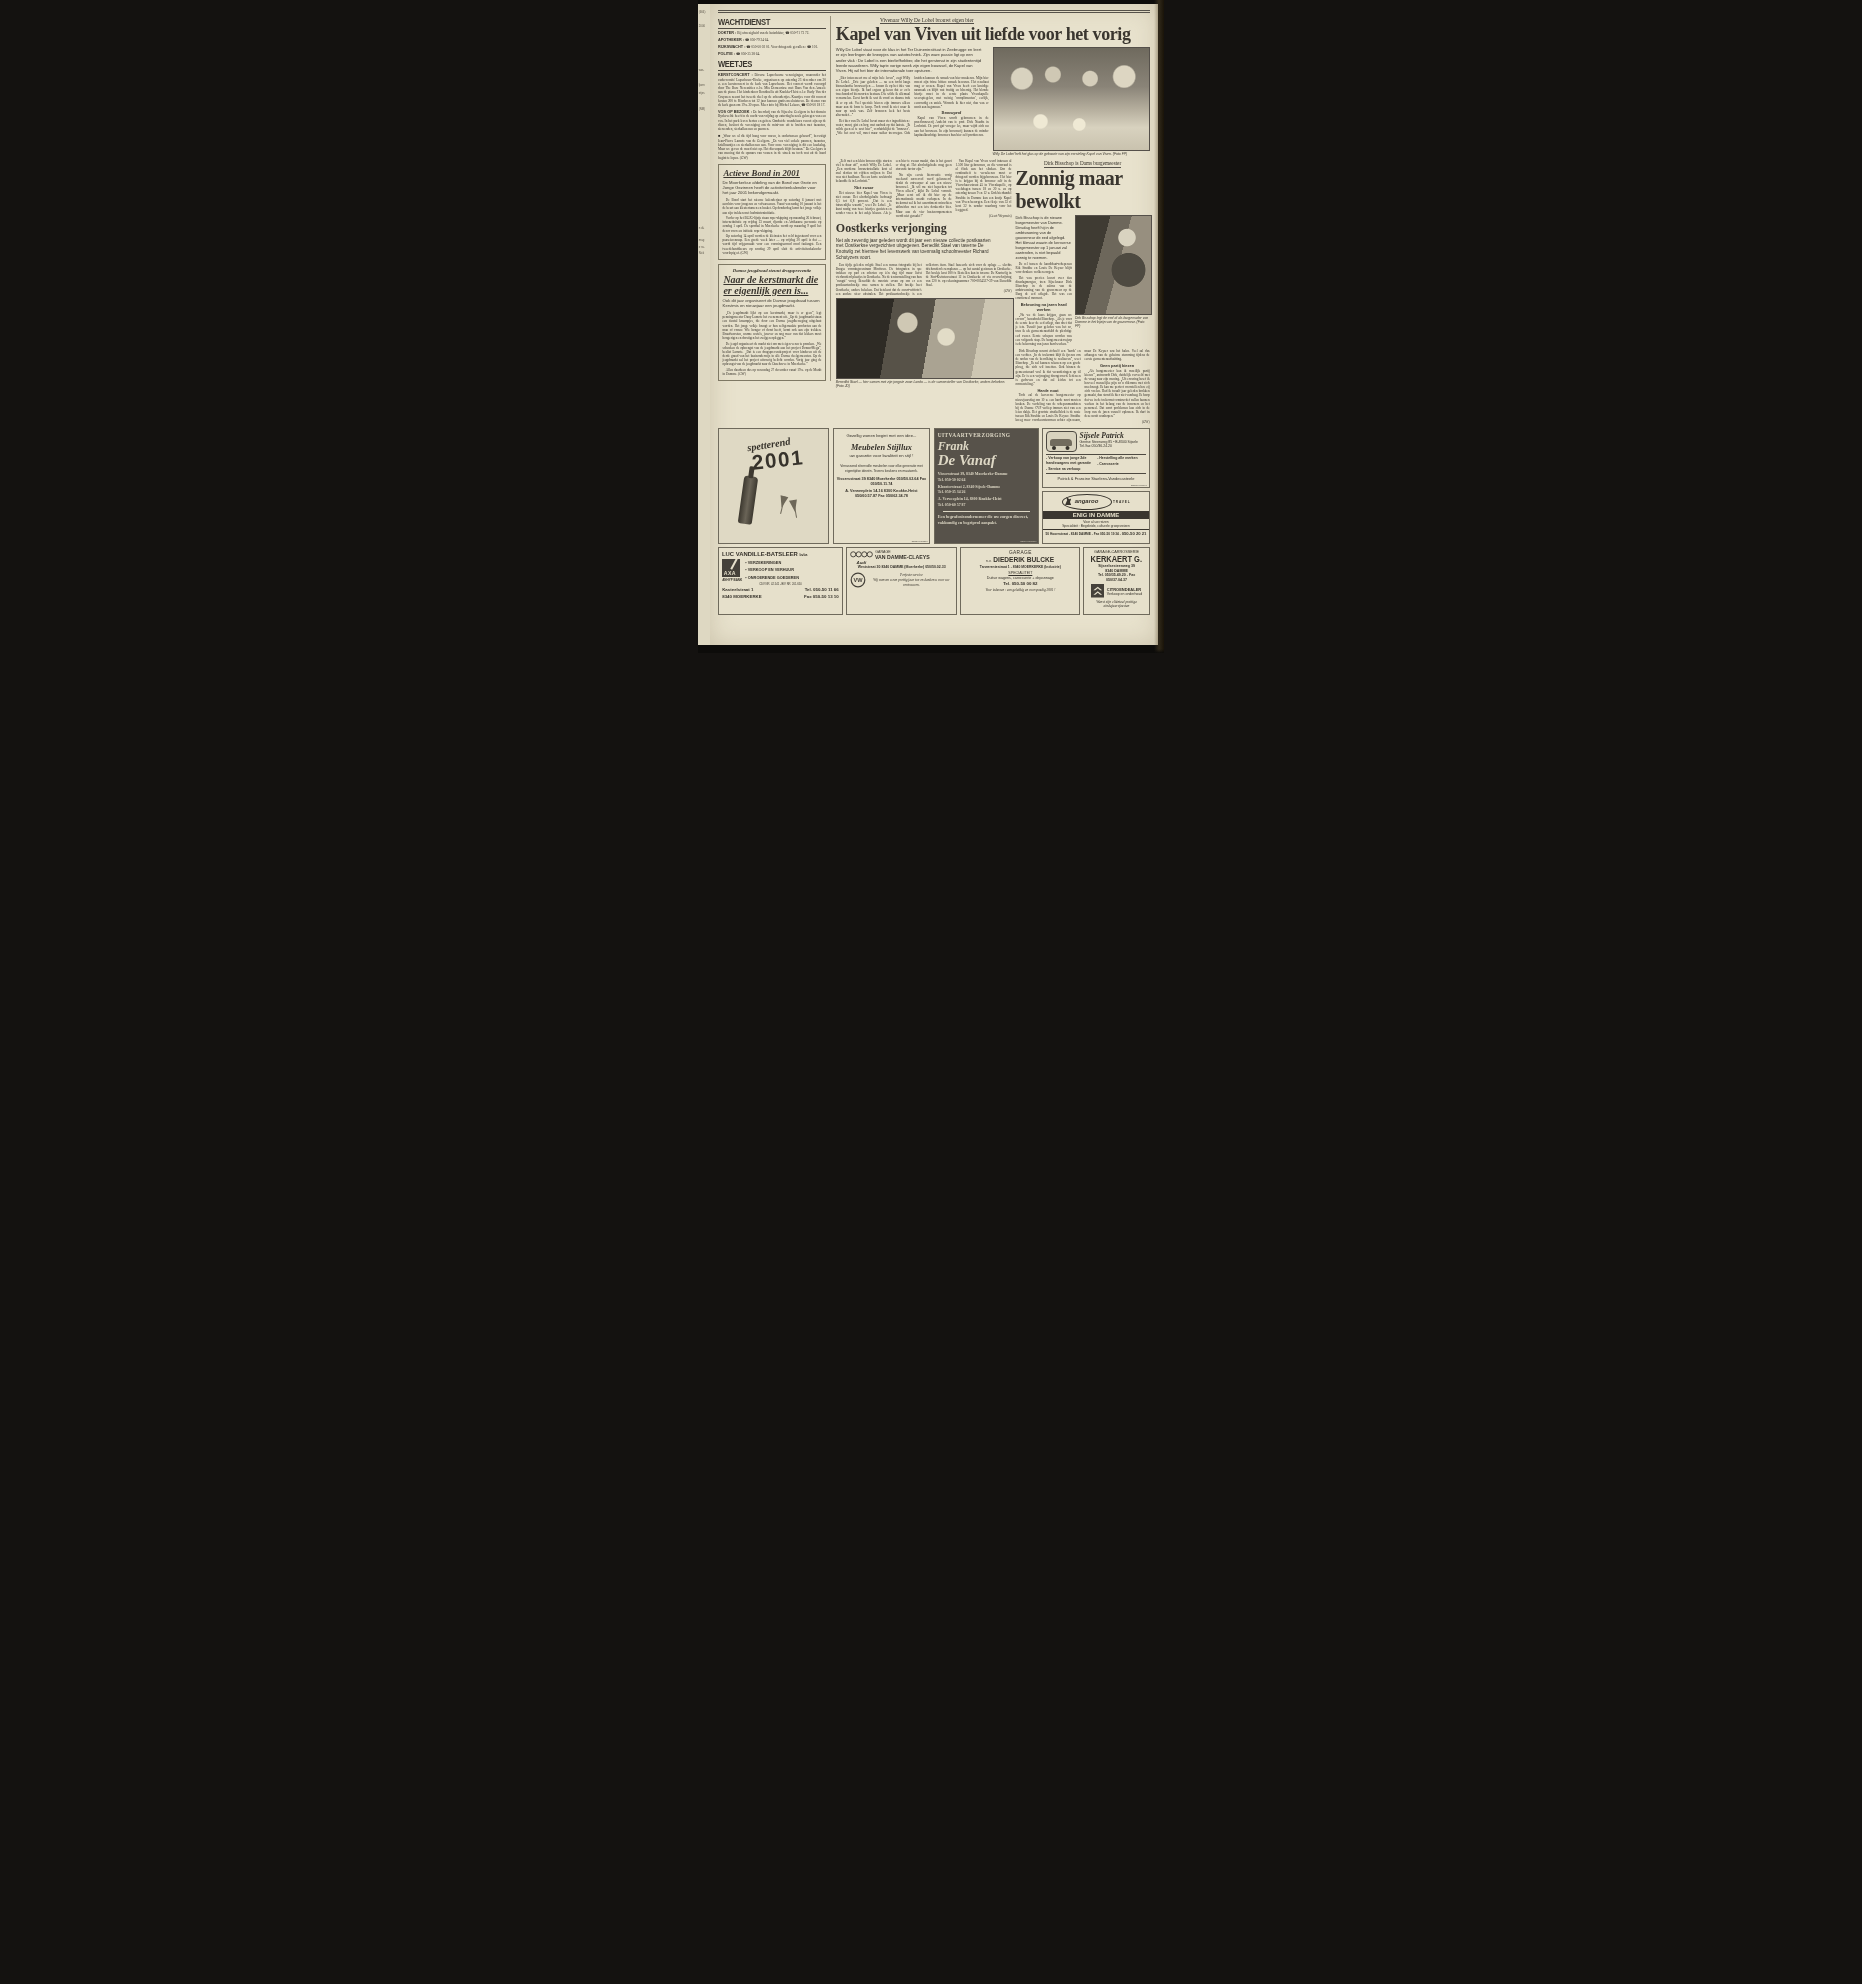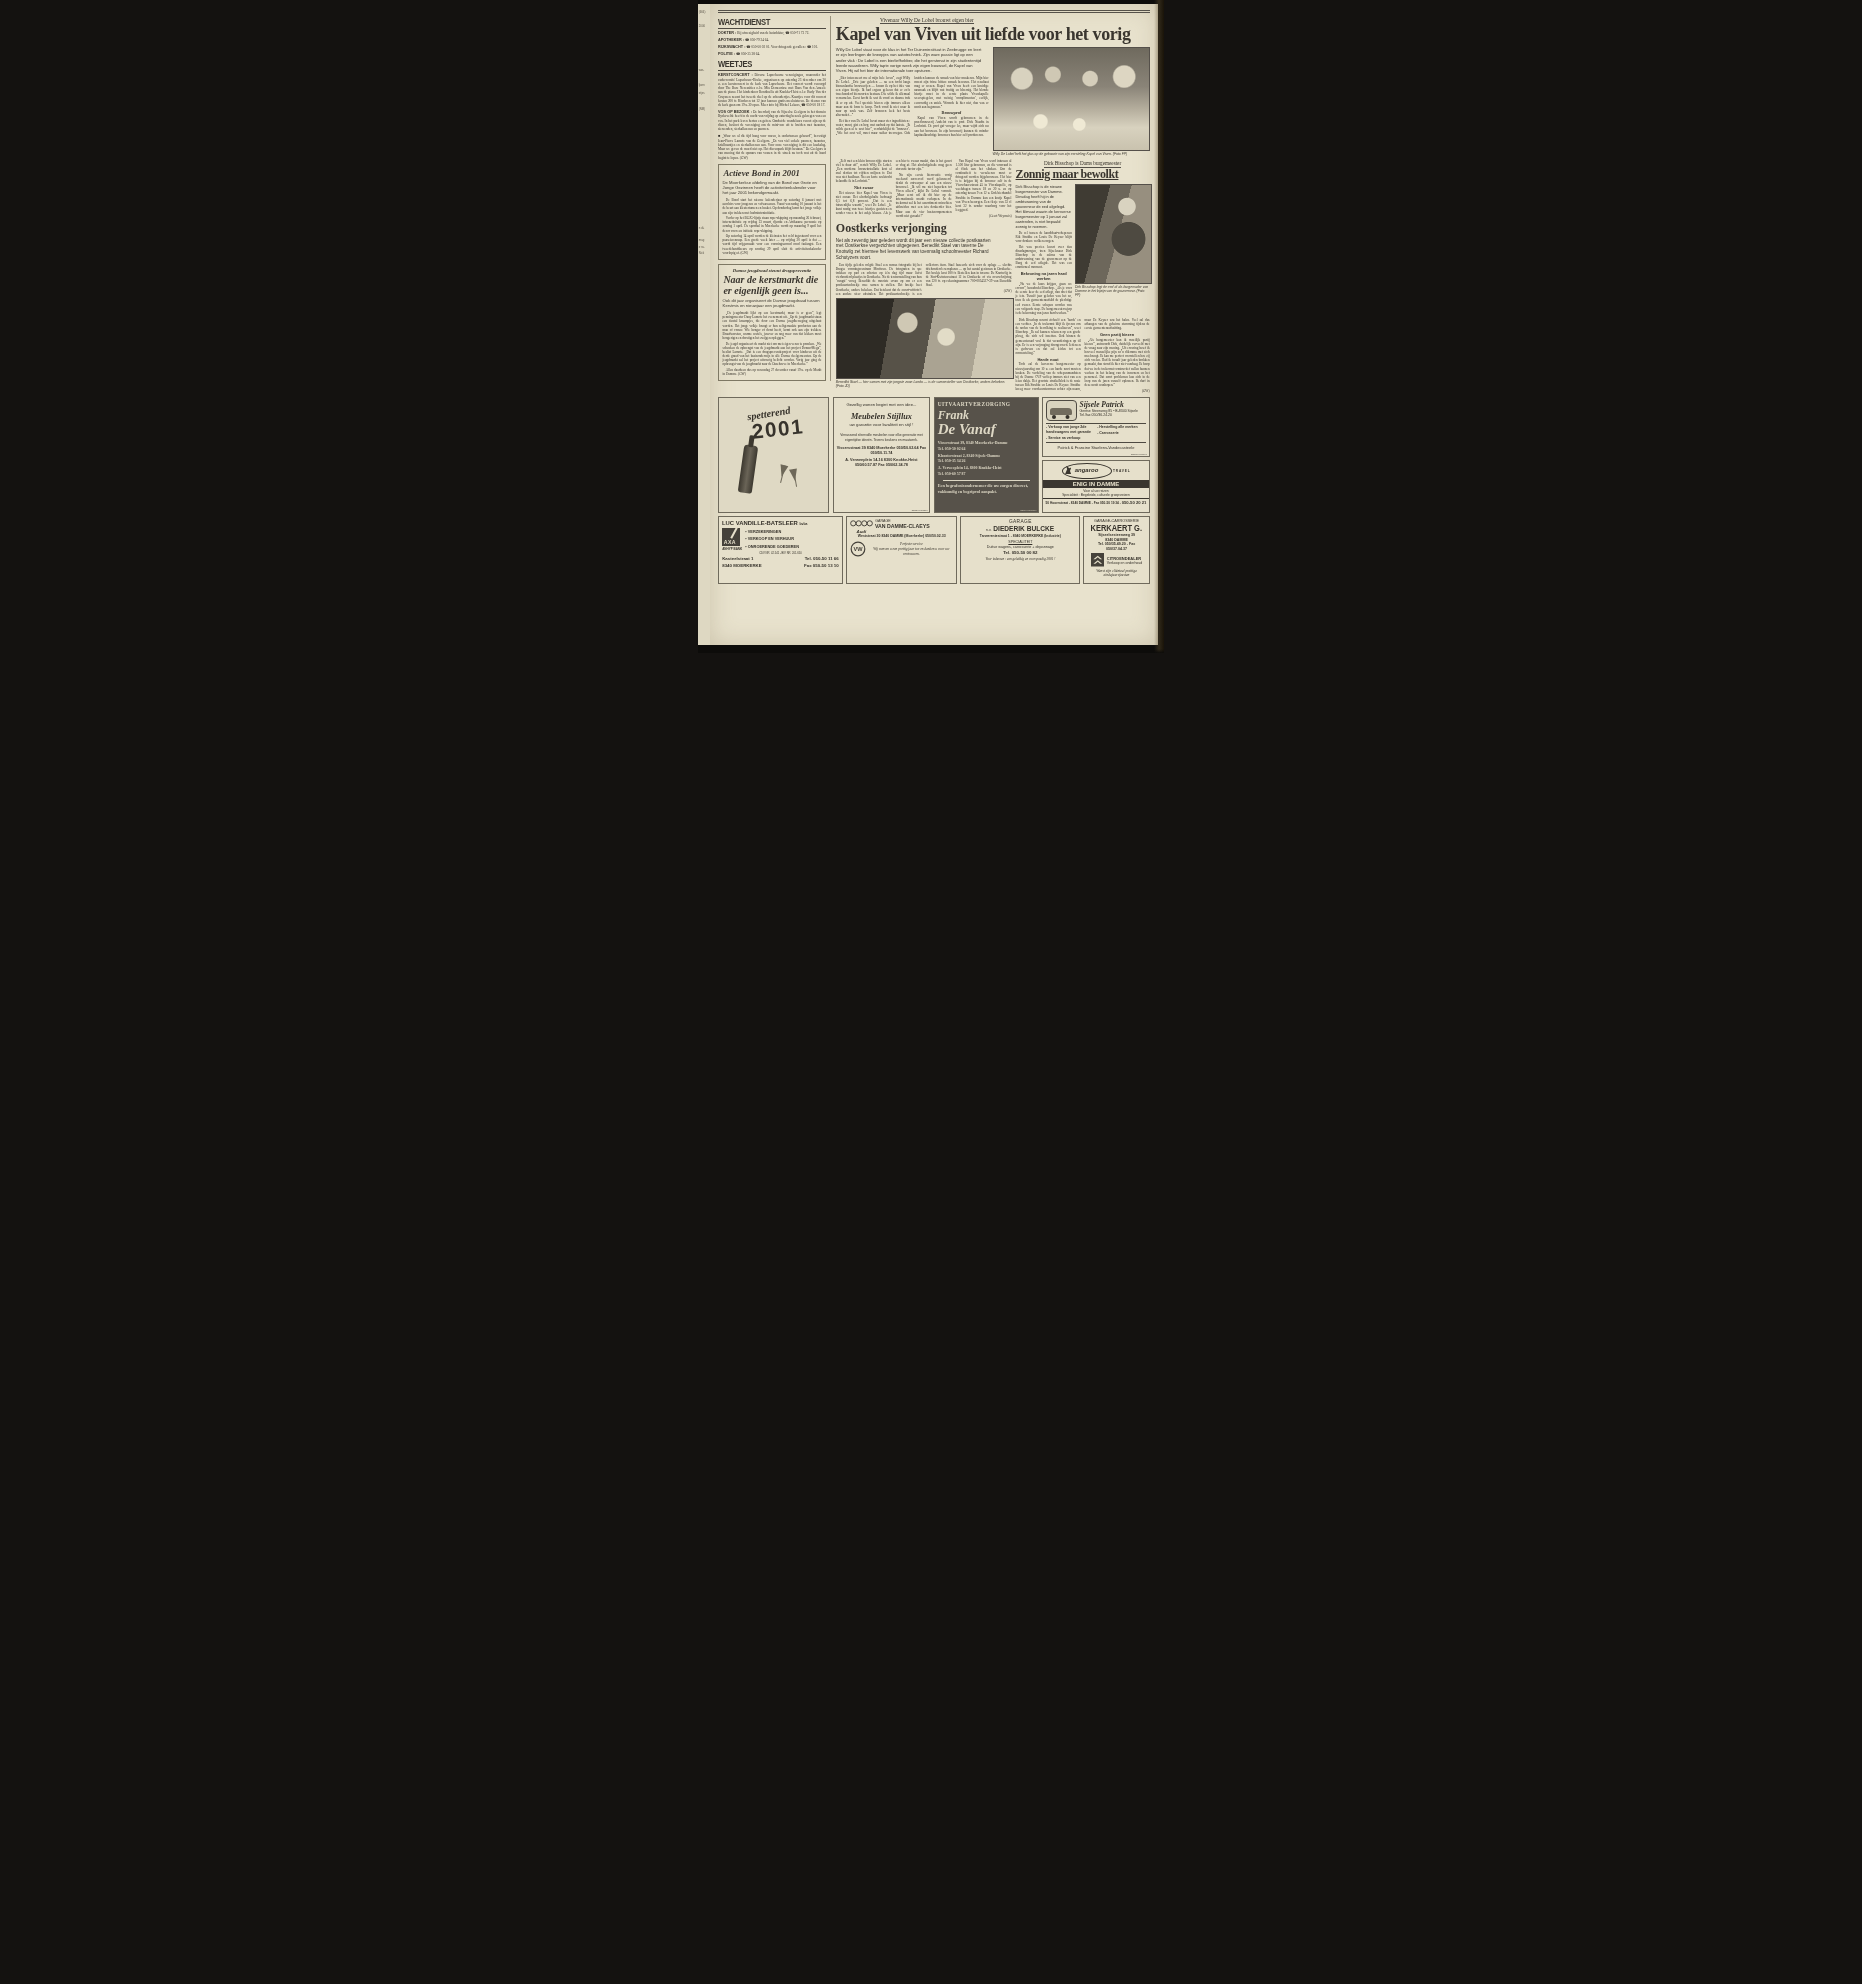--- a/index.html
+++ b/index.html
@@ -29,21 +29,21 @@
   .left-col{width:108px;flex:none;border-right:0.4px solid #9a937e;padding-right:4px;}
   .right-area{flex:1;min-width:0;}
 
   h2.sechead{margin:0.8px 0 0.8px 0;font-family:"Liberation Sans",sans-serif;font-weight:bold;font-size:8.3px;
      letter-spacing:-0.4px;transform:scaleX(.92);transform-origin:left;color:#3a362f;}
   .sec-rule{border-top:0.8px solid #4e4a42;margin:0 0 2px 0;}
   .item{font-size:3.4px;line-height:1.25;text-align:justify;margin:0 0 2.4px 0;}
   .item .lbl{font-family:"Liberation Sans",sans-serif;font-weight:bold;font-size:3.8px;}
 
   .boxed{border:0.4px solid #7e7864;padding:2.8px 3.6px;margin-top:4px;}
-  .box-head{font-style:italic;font-weight:bold;font-size:8.7px;margin:0 0 2.4px 0.8px;color:#3a362f;}
+  .box-head{font-style:italic;font-weight:bold;font-size:8.7px;margin:0 0 2.4px 0.8px;color:#3a362f;text-decoration:underline;}
   .box-head.small{font-size:10px;}
   .intro-sans{font-family:"Liberation Sans",sans-serif;font-size:4.2px;line-height:1.22;color:#3b372f;margin:0 0 2.8px 0;}
   .bodytxt{font-size:3.3px;line-height:1.25;text-align:justify;margin:0 0 1.6px 0;text-indent:3.2px;}
   .kicker-it{font-style:italic;font-weight:bold;font-size:4.8px;text-align:center;margin:0 0 0.8px 0;}
 
   
   .kicker1{font-size:5.4px;text-align:center;width:58%;margin:0.8px 0 0.4px 0;}
   .kicker1 span, .kicker2 span{border-bottom:0.4px solid #55514a;padding-bottom:0.4px;}
   h1.mainhead{margin:0.8px 0 2.4px 0;font-size:18px;font-weight:bold;letter-spacing:-0.4px;color:#3a362f;text-align:left;}
   .row1{display:flex;gap:4px;}
@@ -75,21 +75,21 @@
      radial-gradient(circle at 70% 55%,#4e4a41 0 22%,transparent 23%),
      linear-gradient(105deg,#3f3b33 0 34%,#6d675b 34% 55%,#978f7f 55% 100%);}
   .ph3{width:100%;height:79px;border:0.4px solid #55504a;
     background:
      radial-gradient(circle at 40% 30%,#cfc8b4 0 8%,transparent 9%),
      radial-gradient(circle at 62% 48%,#e2dcc7 0 7%,transparent 8%),
      linear-gradient(100deg,#2e2b25 0 30%,#575248 30% 52%,#aaa392 52% 78%,#cdc6b2 78% 100%);}
 
   
   .kicker2{font-size:5.2px;text-align:center;margin:1.6px 0 0.8px 0;}
-  h2.zonnig{margin:0.8px 0 2px 0;font-size:12px;font-weight:bold;letter-spacing:-0.4px;color:#3a362f;text-decoration:underline;}
+  h2.zonnig{margin:0.8px 0 2px 0;font-size:20px;font-weight:bold;letter-spacing:-0.4px;color:#3a362f;}
   .zon-row{display:flex;gap:3.2px;}
   .zon-a{width:42%;flex:none;}
   .zon-b{flex:1;min-width:0;}
   .zon-lead{font-family:"Liberation Sans",sans-serif;font-size:3.9px;line-height:1.28;margin:0 0 2px 0;}
 
   
   h2.oost{margin:3.2px 0 1.6px 0;font-size:12px;font-weight:bold;color:#3a362f;}
   .oost-intro{font-family:"Liberation Sans",sans-serif;font-size:4.6px;line-height:1.25;font-weight:normal;margin:0 0 2.4px 0;width:92%;}
 
   

